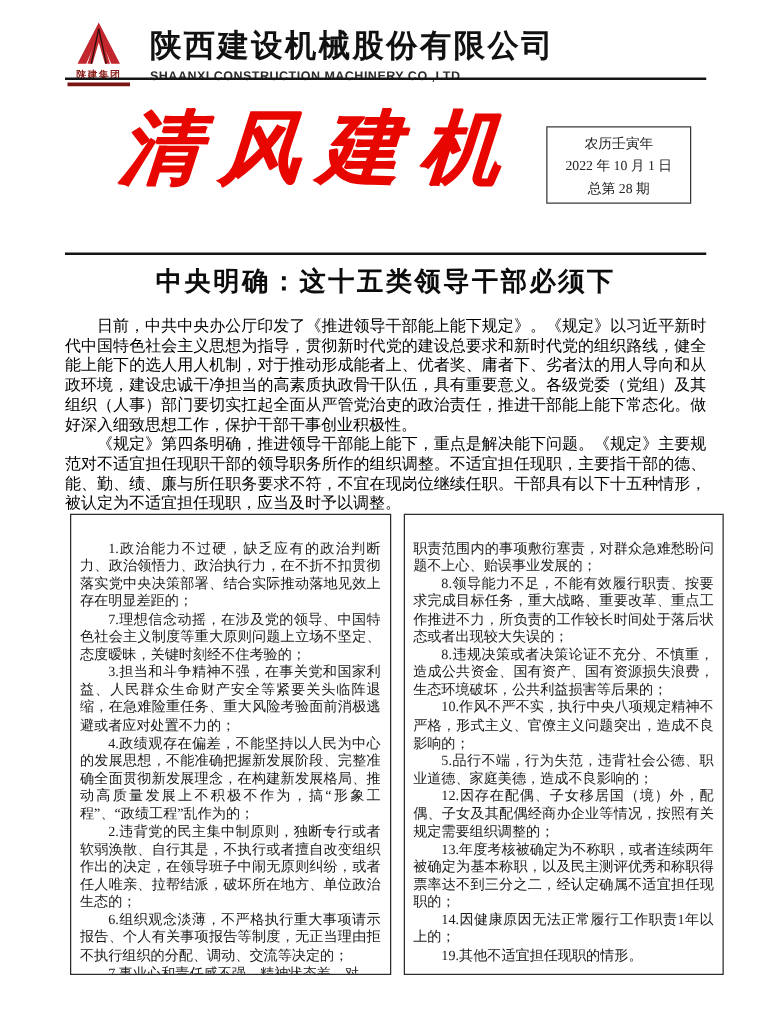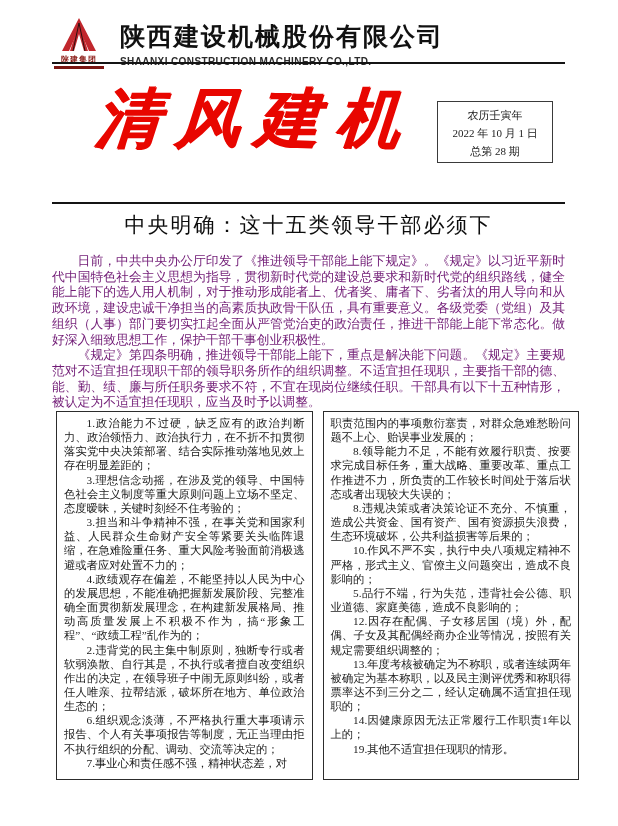--- a/index.html
+++ b/index.html
@@ -31,32 +31,32 @@
   .issue-box {
     position:absolute; left:437px; top:101px; width:114px; height:56px;
     border:1px solid #3a3a3a; text-align:center;
     font-size:11px; line-height:18px; padding-top:4px; color:#222;
   }
 
   
   .headline-rule { position:absolute; left:52px; top:202px; width:513px; height:2px; background:#141414; }
   .headline {
     position:absolute; left:52px; top:211px; width:513px;
-    text-align:center; font-weight:normal; font-size:21px; letter-spacing:2px; color:#0c0c0c;
+    text-align:center; font-weight:bold; font-size:21px; letter-spacing:2px; color:#0c0c0c;
   }
 
   
-  .intro { position:absolute; left:52px; top:254px; width:513px; font-size:12.8px; line-height:15.7px; text-align:justify; color:#701a75; }
+  .intro { position:absolute; left:52px; top:254px; width:513px; font-size:12.8px; line-height:15.7px; text-align:justify; color:#000000; }
   .intro p { margin:0; text-indent:2em; }
 
   
   .columns { position:absolute; left:56px; top:411px; width:523px; height:369px; display:flex; gap:10px; }
   .col {
     flex:1; box-sizing:border-box; border:1.6px solid #2c2c2c;
-    padding:4px 7px; overflow:hidden;
+    padding:20px 7px; overflow:hidden;
     font-size:11.3px; line-height:14.15px; text-align:justify; color:#191919;
   }
   .col p { margin:0; text-indent:2em; }
   .col p.no-indent { text-indent:0; }
 </style>
 </head>
 <body>
 
 <div class="page">
 
@@ -89,21 +89,21 @@
   <div class="headline">中央明确：这十五类领导干部必须下</div>
 
   <div class="intro">
     <p>日前，中共中央办公厅印发了《推进领导干部能上能下规定》。《规定》以习近平新时代中国特色社会主义思想为指导，贯彻新时代党的建设总要求和新时代党的组织路线，健全能上能下的选人用人机制，对于推动形成能者上、优者奖、庸者下、劣者汰的用人导向和从政环境，建设忠诚干净担当的高素质执政骨干队伍，具有重要意义。各级党委（党组）及其组织（人事）部门要切实扛起全面从严管党治吏的政治责任，推进干部能上能下常态化。做好深入细致思想工作，保护干部干事创业积极性。</p>
     <p>《规定》第四条明确，推进领导干部能上能下，重点是解决能下问题。《规定》主要规范对不适宜担任现职干部的领导职务所作的组织调整。不适宜担任现职，主要指干部的德、能、勤、绩、廉与所任职务要求不符，不宜在现岗位继续任职。干部具有以下十五种情形，被认定为不适宜担任现职，应当及时予以调整。</p>
   </div>
 
   <div class="columns">
     <div class="col">
       <p>1.政治能力不过硬，缺乏应有的政治判断力、政治领悟力、政治执行力，在不折不扣贯彻落实党中央决策部署、结合实际推动落地见效上存在明显差距的；</p>
-      <p>3.理想信念动摇，在涉及党的领导、中国特色社会主义制度等重大原则问题上立场不坚定、态度暧昧，关键时刻经不住考验的；</p>
+      <p>7.理想信念动摇，在涉及党的领导、中国特色社会主义制度等重大原则问题上立场不坚定、态度暧昧，关键时刻经不住考验的；</p>
       <p>3.担当和斗争精神不强，在事关党和国家利益、人民群众生命财产安全等紧要关头临阵退缩，在急难险重任务、重大风险考验面前消极逃避或者应对处置不力的；</p>
       <p>4.政绩观存在偏差，不能坚持以人民为中心的发展思想，不能准确把握新发展阶段、完整准确全面贯彻新发展理念，在构建新发展格局、推动高质量发展上不积极不作为，搞“形象工程”、“政绩工程”乱作为的；</p>
       <p>2.违背党的民主集中制原则，独断专行或者软弱涣散、自行其是，不执行或者擅自改变组织作出的决定，在领导班子中闹无原则纠纷，或者任人唯亲、拉帮结派，破坏所在地方、单位政治生态的；</p>
       <p>6.组织观念淡薄，不严格执行重大事项请示报告、个人有关事项报告等制度，无正当理由拒不执行组织的分配、调动、交流等决定的；</p>
       <p>7.事业心和责任感不强，精神状态差，对</p>
     </div>
     <div class="col">
       <p class="no-indent">职责范围内的事项敷衍塞责，对群众急难愁盼问题不上心、贻误事业发展的；</p>
       <p>8.领导能力不足，不能有效履行职责、按要求完成目标任务，重大战略、重要改革、重点工作推进不力，所负责的工作较长时间处于落后状态或者出现较大失误的；</p>
       <p>8.违规决策或者决策论证不充分、不慎重，造成公共资金、国有资产、国有资源损失浪费，生态环境破坏，公共利益损害等后果的；</p>

